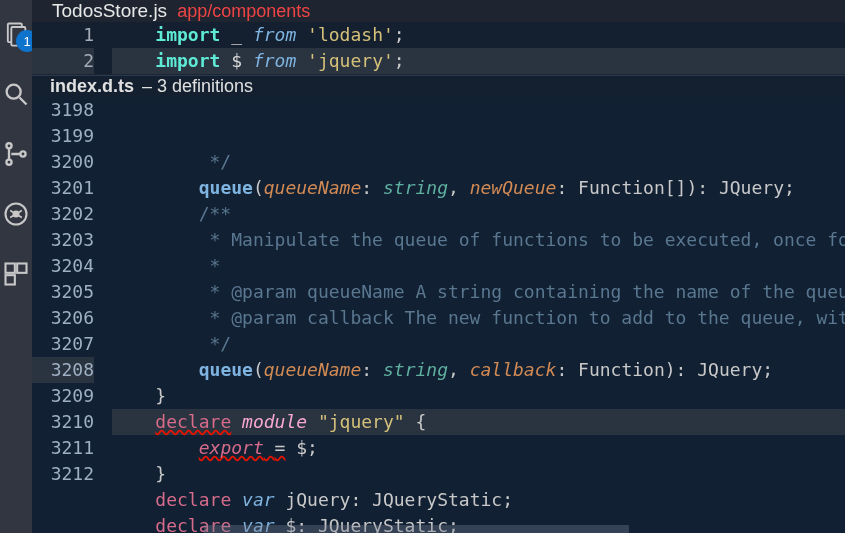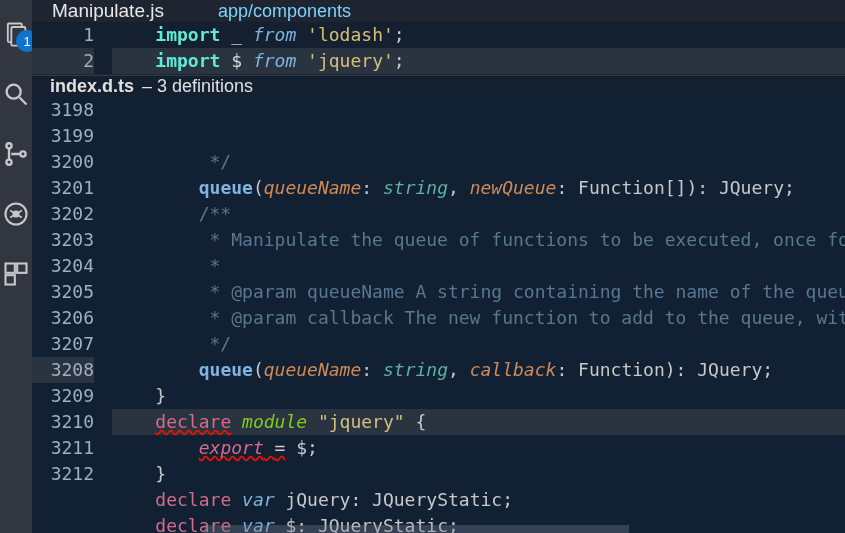--- a/index.html
+++ b/index.html
@@ -52,21 +52,21 @@
   .tab-header {
     height: 48px;
     padding-left: 20px;
     display: flex;
     align-items: center;
     gap: 10px;
     background: #1e2430;
     font-family: Arial, sans-serif;
   }
   .tab-filename { color: #e8e8e8; font-size: 19px; }
-  .tab-path { color: #7dd3fc; font-size: 18px; margin-left: 44px; }
+  .tab-path { color: #ef4444; font-size: 18px; }
   
   .editor {
     position: relative;
     background: #14202f;
     display: flex;
     font-size: 18px;
     line-height: 26px;
   }
   .gutter {
     width: 80px;
@@ -123,21 +123,21 @@
   .ident { color: #d6d6d6; }
   .kw-from { color: #7fb3e0; font-style: italic; }
   .str { color: #d5c07a; }
   .semi { color: #c8c8c8; }
   .fn { color: #7fb3e0; font-weight: bold; }
   .param { color: #d28a54; font-style: italic; }
   .type { color: #5fb0a0; font-style: italic; }
   .brace { color: #c8c8c8; }
   .cmt { color: #5a7790; }
   .kw-dec { color: #d66b8a; }
-  .kw-mod { color: #84cc16; font-style: italic; }
+  .kw-mod { color: #f9a8d4; font-style: italic; }
   .kw-export { color: #d66b8a; font-style: italic; text-align: center; }
   .kw-var { color: #7fb3e0; font-style: italic; }
 </style>
 </head>
 <body>
 
 <div class="activity-bar">
   <div class="activity-icon">
     <svg viewBox="0 0 24 24" fill="none" stroke="currentColor" stroke-width="1.6">
       <rect x="5" y="3" width="12" height="16" rx="1"></rect>
@@ -171,21 +171,21 @@
       <rect x="3" y="3" width="8" height="8"></rect>
         <rect x="13" y="3" width="8" height="8"></rect>
       <rect x="3" y="13" width="8" height="8"></rect>
     </svg>
   </div>
 </div>
 
 <div class="main">
 
   <div class="tab-header">
-    <span class="tab-filename">Manipulate.js</span>
+    <span class="tab-filename">TodosStore.js</span>
     <span class="tab-path">app/components</span>
   </div>
 
   <div class="editor" id="top-editor">
     <div class="gutter" id="top-gutter">
         <div>1</div>
         <div class="line-hl">2</div>
       </div>
     <div class="code" id="top-code"><div class="line"><span>    </span><span class="kw-import">import</span><span class="ident"> _ </span><span class="kw-from">from</span><span class=""> </span><span class="str">'lodash'</span><span class="semi">;</span></div><div class="line line-hl"><span>    </span><span class="kw-import">import</span><span class="ident"> $ </span><span class="kw-from">from</span><span class=""> </span><span class="str">'jquery'</span><span class="semi">;</span></div></div>
   </div>

